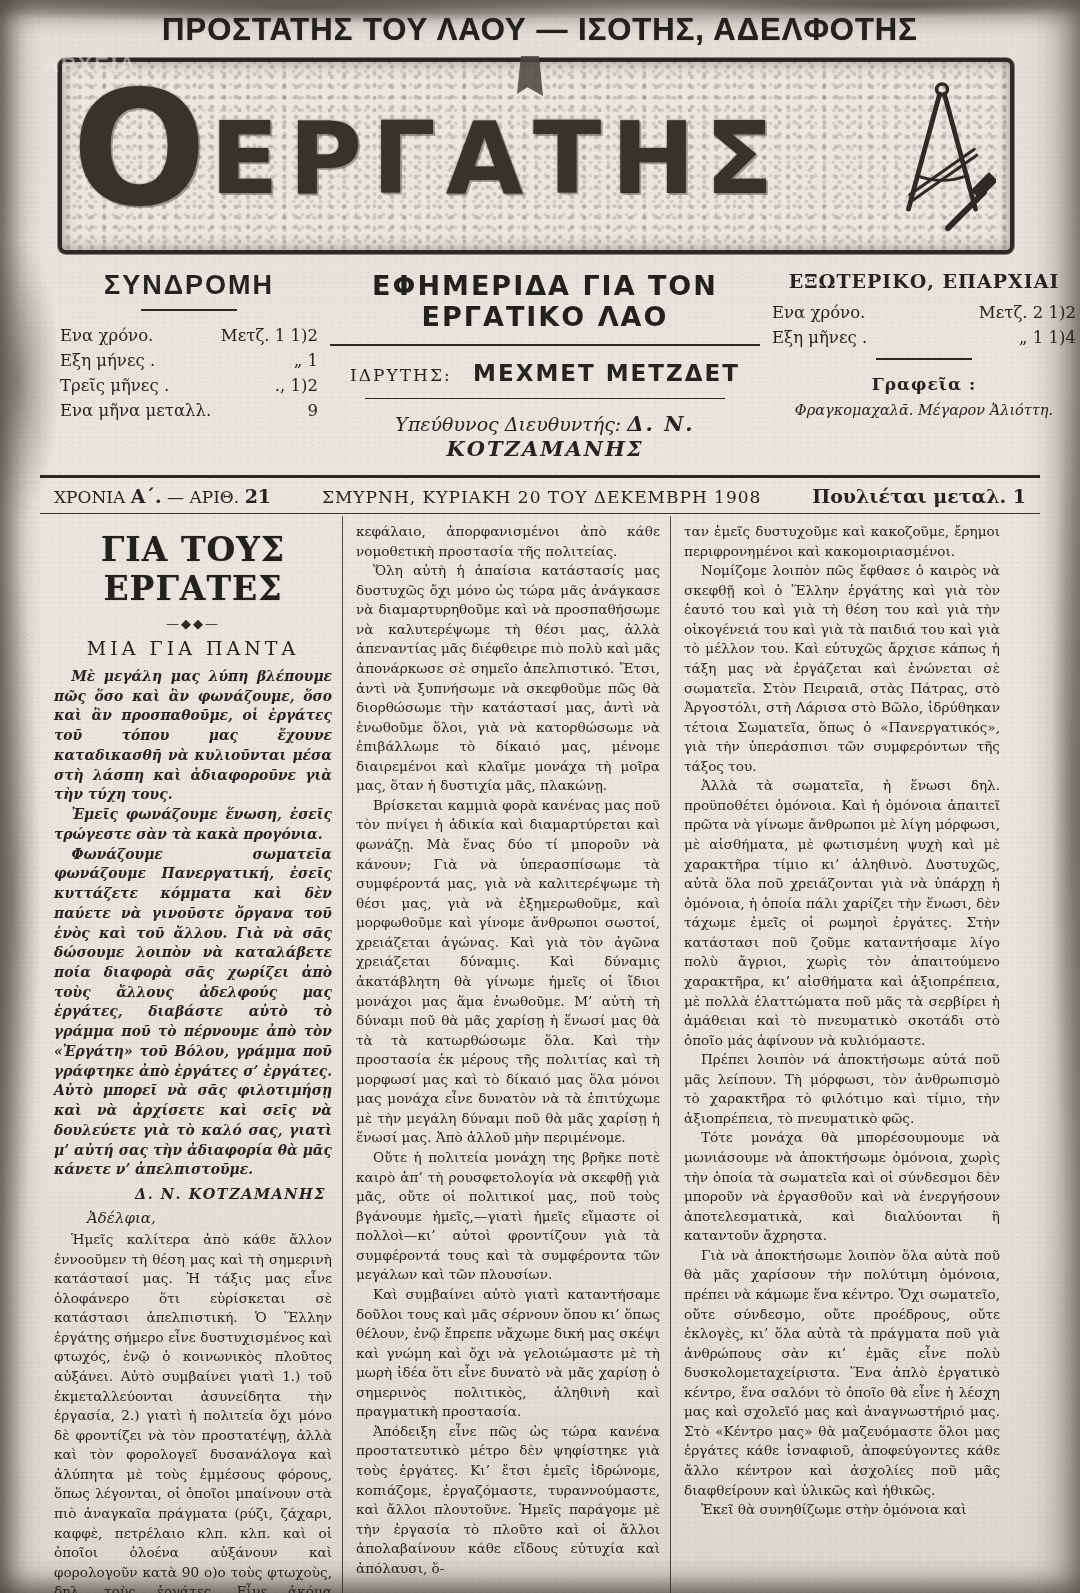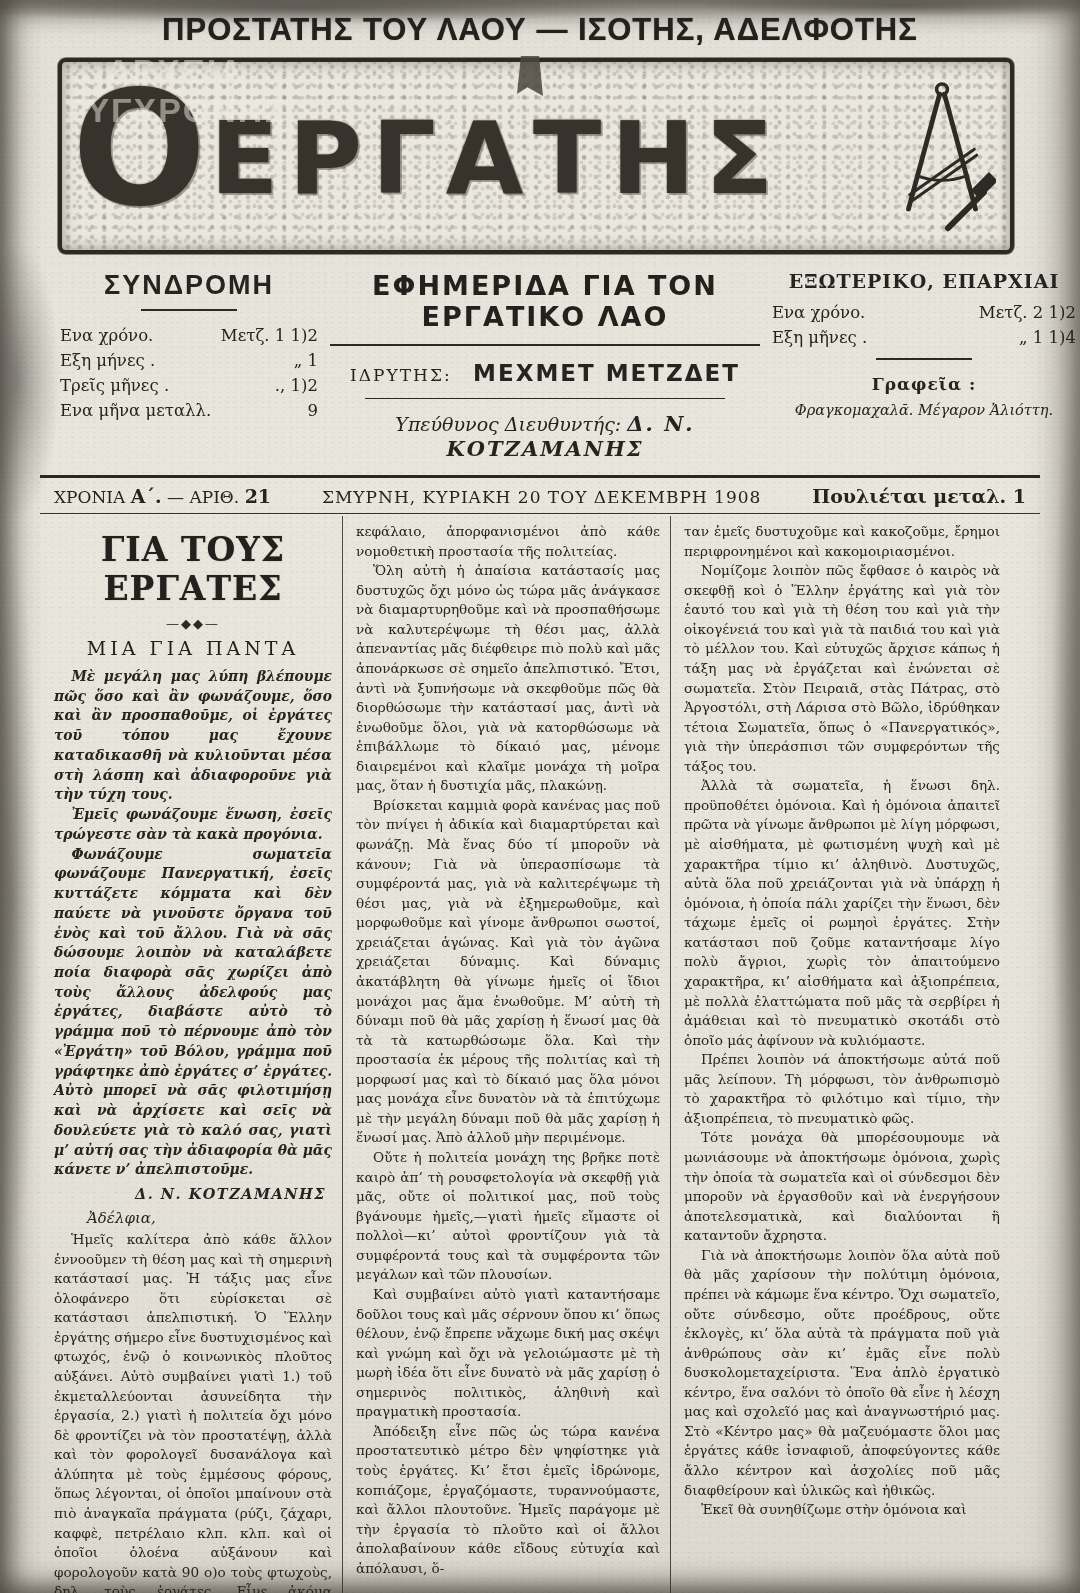--- a/index.html
+++ b/index.html
@@ -64,24 +64,24 @@
     text-shadow:2px 2px 0 rgba(90,84,73,.45), 0 0 2px rgba(55,51,44,.8);
   }
   .mast-title{
     font-family:"DejaVu Sans","Liberation Sans",sans-serif;
     font-weight:900;font-size:100px;line-height:1;letter-spacing:10px;
     color:#37332c;margin-top:6px;
     text-shadow:2px 2px 0 rgba(90,84,73,.45), 0 0 2px rgba(55,51,44,.8);
   }
   .emblem{margin-left:auto;margin-right:14px;}
   .watermark{
-    position:absolute;top:52px;left:64px;z-index:6;pointer-events:none;
+    position:absolute;top:52px;left:43px;z-index:6;pointer-events:none;
     font-family:"Liberation Sans","DejaVu Sans",sans-serif;
-    font-weight:800;font-size:34px;line-height:1.15;letter-spacing:2px;
-    color:rgba(238,235,228,.50);text-transform:uppercase;text-align:center;
+    font-weight:800;font-size:22px;line-height:1.15;letter-spacing:2px;
+    color:rgba(238,235,228,.50);text-transform:uppercase;
   }
   
   .inforow{
     display:grid;grid-template-columns:262px 1fr 308px;
     padding:16px 62px 0 58px;align-items:start;
   }
   .sub-title,.for-title{
     font-family:"Liberation Sans","DejaVu Sans",sans-serif;
     font-weight:700;text-align:center;
   }
@@ -142,21 +142,20 @@
 </style>
 </head>
 <body>
 
 <div class="page">
 
   <div class="tagline">ΠΡΟΣΤΑΤΗΣ ΤΟΥ ΛΑΟΥ — ΙΣΟΤΗΣ, ΑΔΕΛΦΟΤΗΣ</div>
 
   <div class="watermark">
     <div>ΑΡΧΕΙΑ</div>
-    <div>ΣΥΓΧΡΟΝΗΣ</div>
   </div>
 
   <div class="masthead">
     <div class="pennant"></div>
     <div class="mast-o">Ο</div>
     <div class="mast-title">ΕΡΓΑΤΗΣ</div>
     <div class="emblem">
       <svg width="108" height="158" viewBox="0 0 90 132" fill="none" stroke="#2e2b26" stroke-linecap="round">
         <circle cx="45" cy="12" r="4.5" stroke-width="3"></circle>
         <line x1="43" y1="16" x2="17" y2="112" stroke-width="4"></line>

